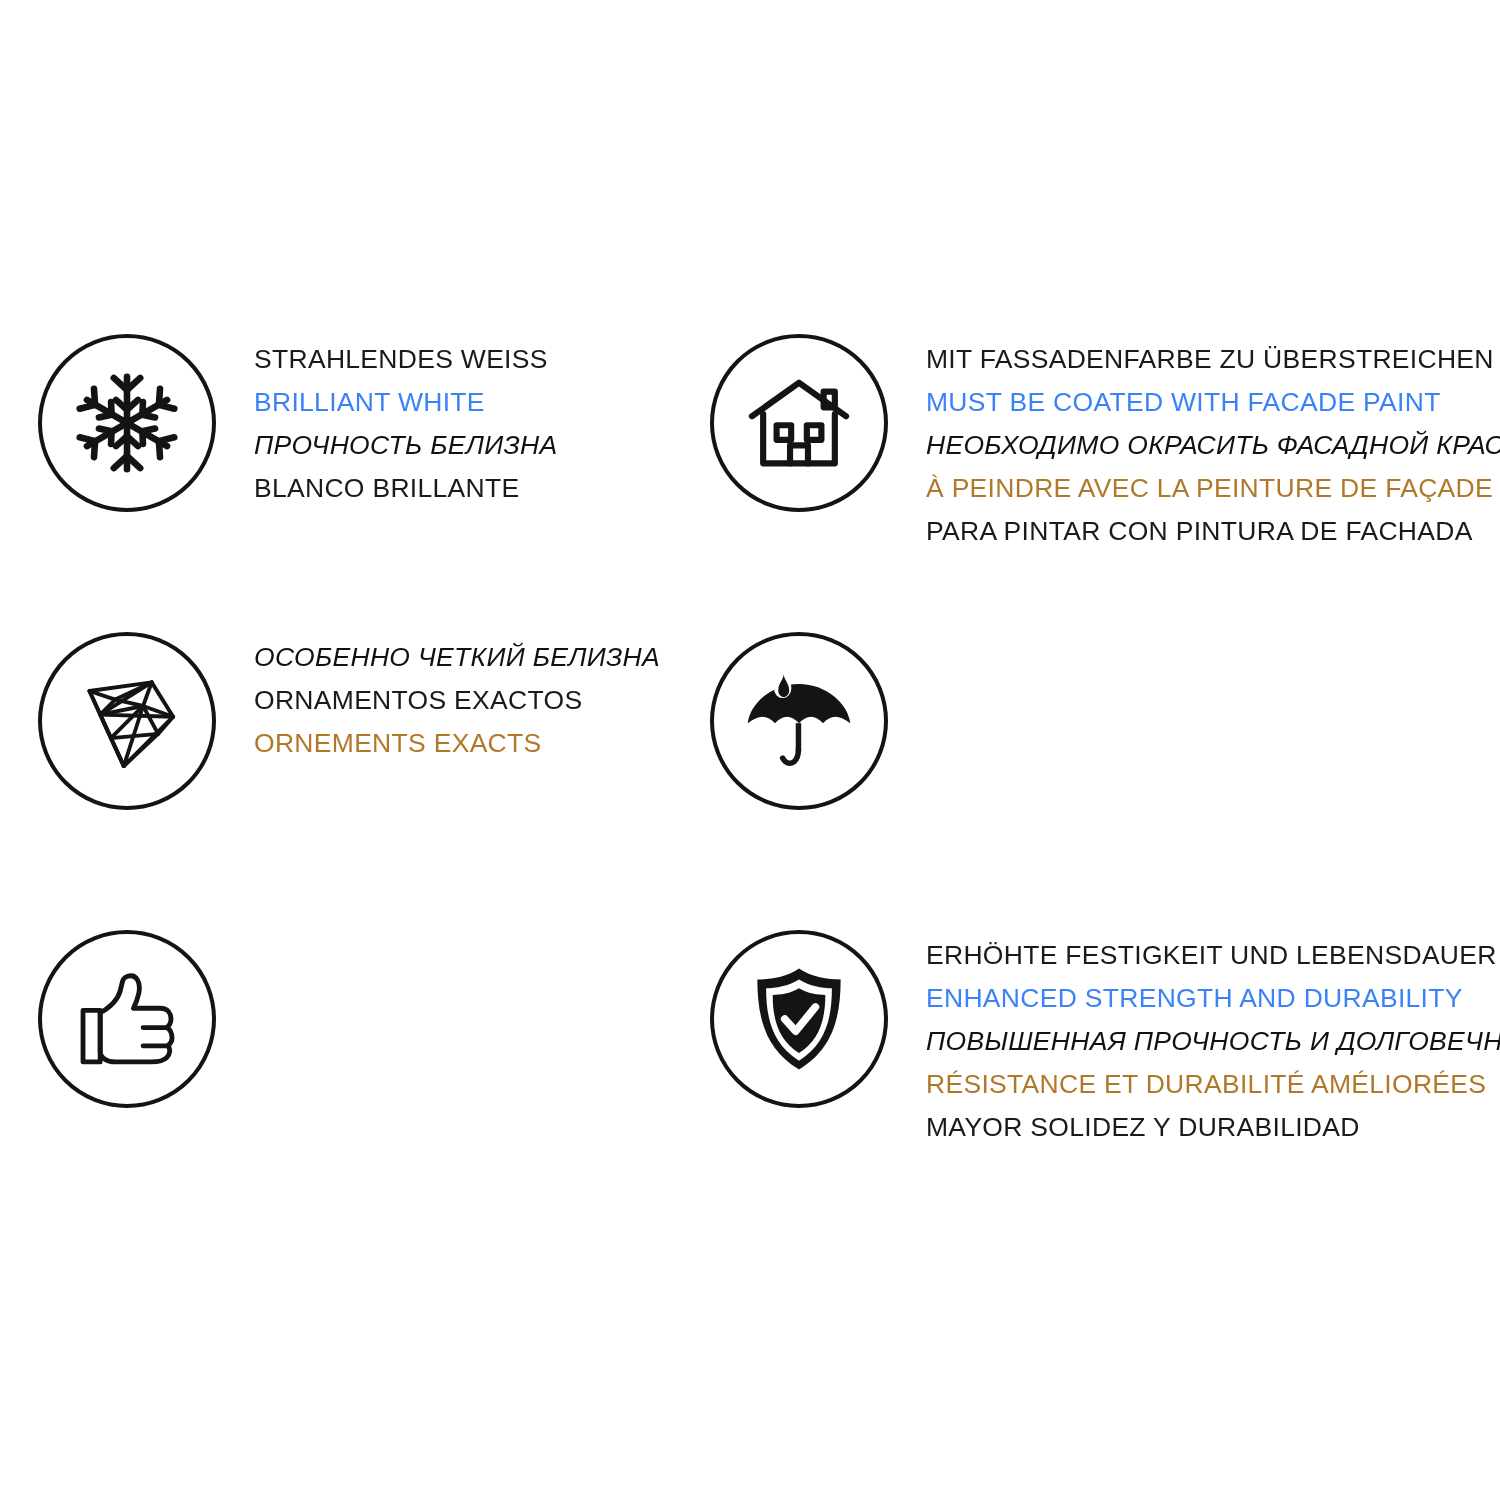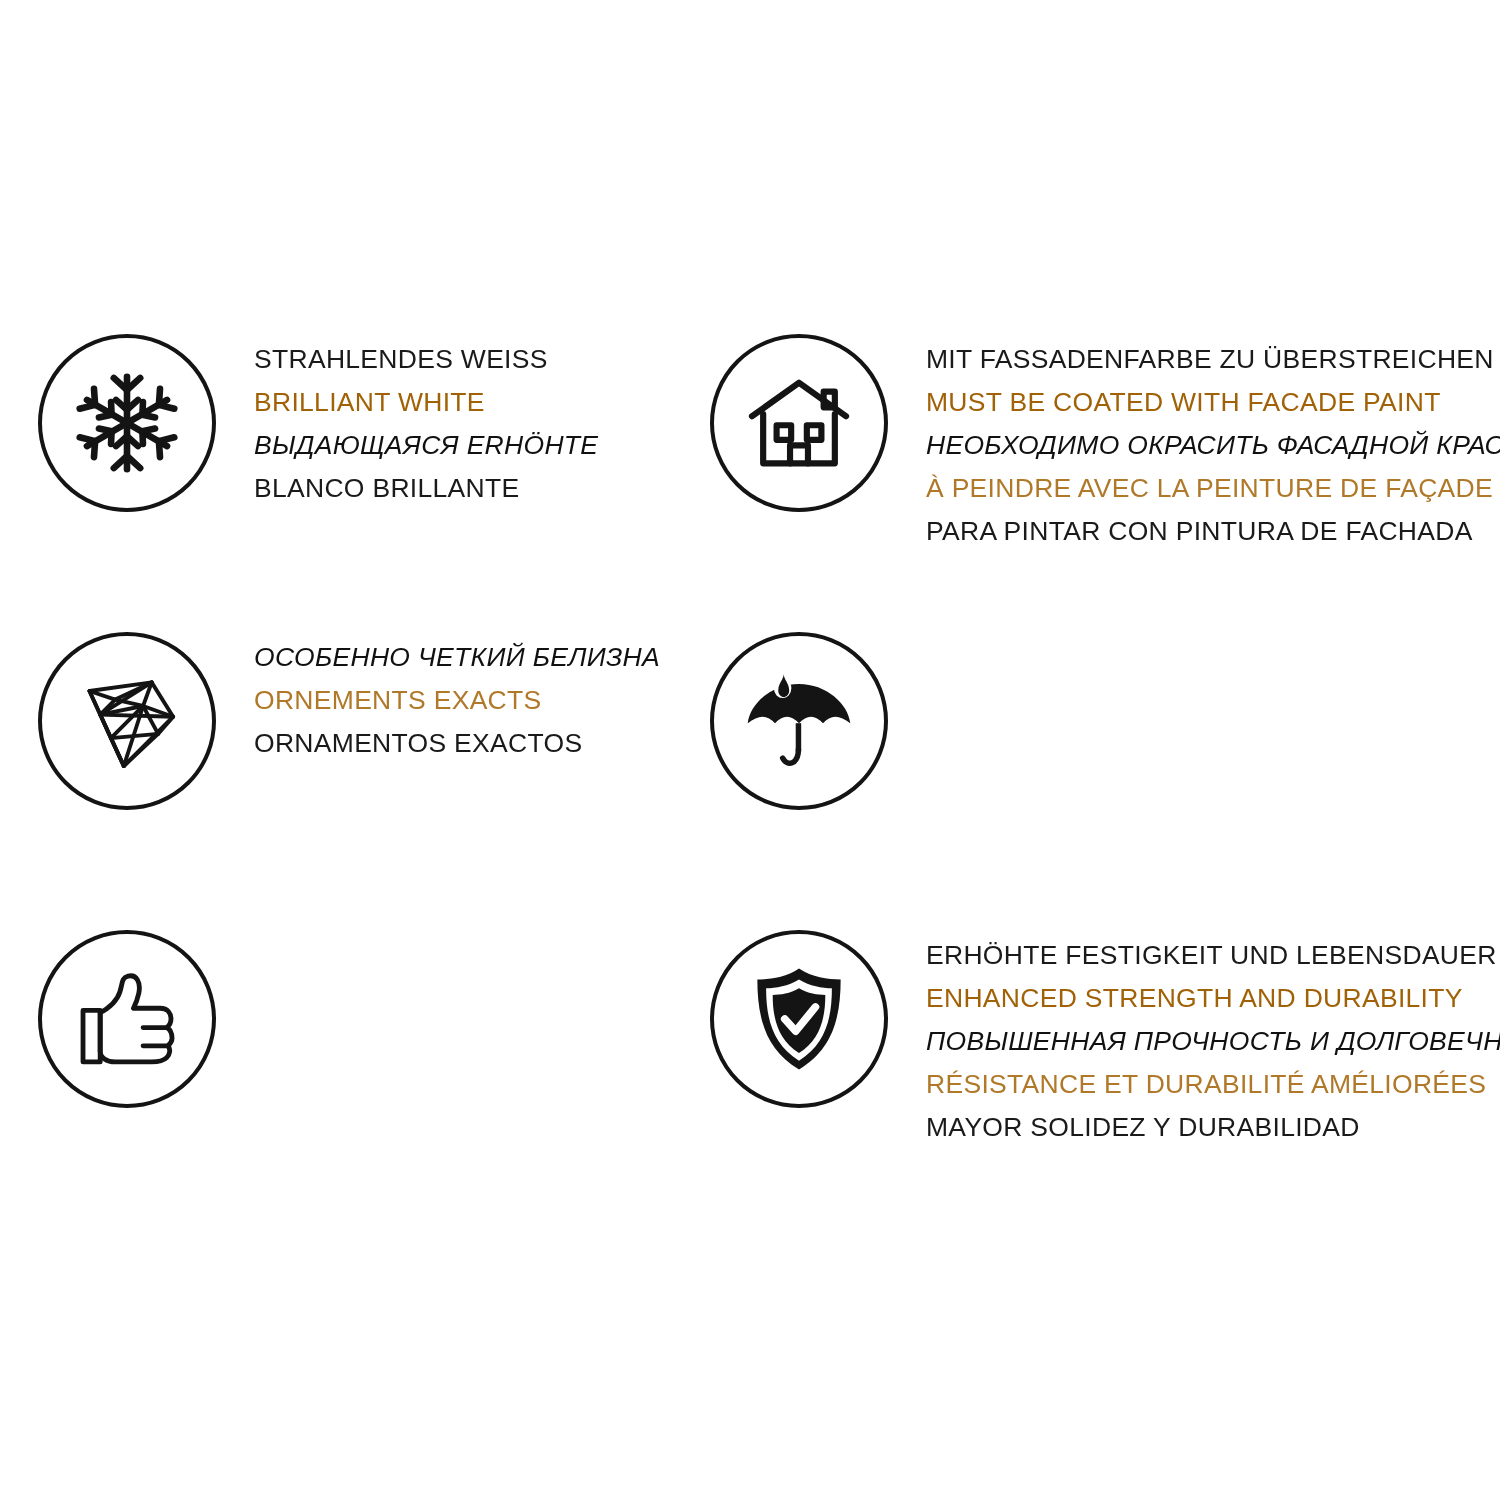--- a/index.html
+++ b/index.html
@@ -54,21 +54,21 @@
     margin-left: 38px;
     padding-top: 8px;
   }
   .line {
     font-size: 26.5px;
     line-height: 43px;
     letter-spacing: 0.3px;
     white-space: nowrap;
   }
   .line.de { color: #1a1a1a; font-weight: 400; }
-  .line.en { color: #a16207; font-weight: 400; }
+  .line.en { color: #3b82f6; font-weight: 400; }
   .line.ru { color: #111111; font-style: italic; font-weight: 400; }
   .line.fr { color: #b0792a; font-weight: 400; }
   .line.es { color: #1a1a1a; font-weight: 400; }
   .col-right .line { font-size: 26.5px; }
 </style>
 </head>
 <body>
 
 <div class="sheet">
   <div class="grid">
@@ -109,21 +109,21 @@
             <line x1="21" y1="66.5" x2="20" y2="81"></line>
             <line x1="21" y1="66.5" x2="7" y2="63"></line>
             <line x1="36" y1="57.5" x2="35.5" y2="69"></line>
             <line x1="36" y1="57.5" x2="24.5" y2="55"></line>
           </g>
         </svg>
       </div>
       <div class="lines">
         <div class="line de">STRAHLENDES WEISS</div>
         <div class="line en">BRILLIANT WHITE</div>
-        <div class="line ru">ВЫДАЮЩАЯСЯ ERHÖHTE</div>
+        <div class="line ru">ПРОЧНОСТЬ БЕЛИЗНА</div>
         <div class="line es">BLANCO BRILLANTE</div>
       </div>
     </div>
 
     <div class="feature col-right">
       <div class="icon-circle">
         <svg width="112" height="112" viewBox="0 0 100 100" aria-hidden="true">
           <g stroke="#141414" stroke-width="5.5" fill="none" stroke-linejoin="round" stroke-linecap="round">
             <path d="M8 44 L50 14 L92 44"></path>
             <path d="M18 42 L18 86 L82 86 L82 42"></path>
@@ -160,22 +160,22 @@
             <path d="M30 44 L40 66 L52 92"></path>
             <path d="M40 66 L70 36"></path>
             <path d="M70 36 L84 62 L98 46"></path>
             <path d="M84 62 L52 92"></path>
             <path d="M40 66 L84 62"></path>
           </g>
         </svg>
       </div>
       <div class="lines">
         <div class="line ru">ОСОБЕННО ЧЕТКИЙ БЕЛИЗНА</div>
+        <div class="line es">ORNAMENTOS EXACTOS</div>
         <div class="line fr">ORNEMENTS EXACTS</div>
-        <div class="line es">ORNAMENTOS EXACTOS</div>
       </div>
     </div>
 
     <div class="feature col-right">
       <div class="icon-circle">
         <svg width="120" height="112" viewBox="0 0 110 100" aria-hidden="true">
           <g fill="#141414">
             <path d="M55 16 C30 16 10 34 8 52 C18 44 26 44 33 52 C40 44 48 44 55 52 C62 44 70 44 77 52 C84 44 92 44 102 52 C100 34 80 16 55 16 Z"></path>
             <rect x="52" y="52" width="5" height="26"></rect>
           </g>

